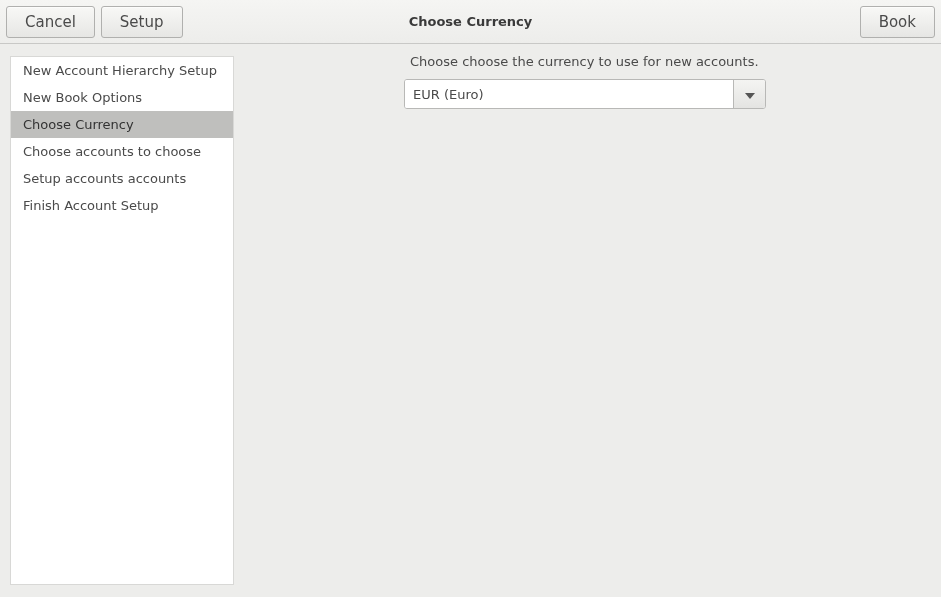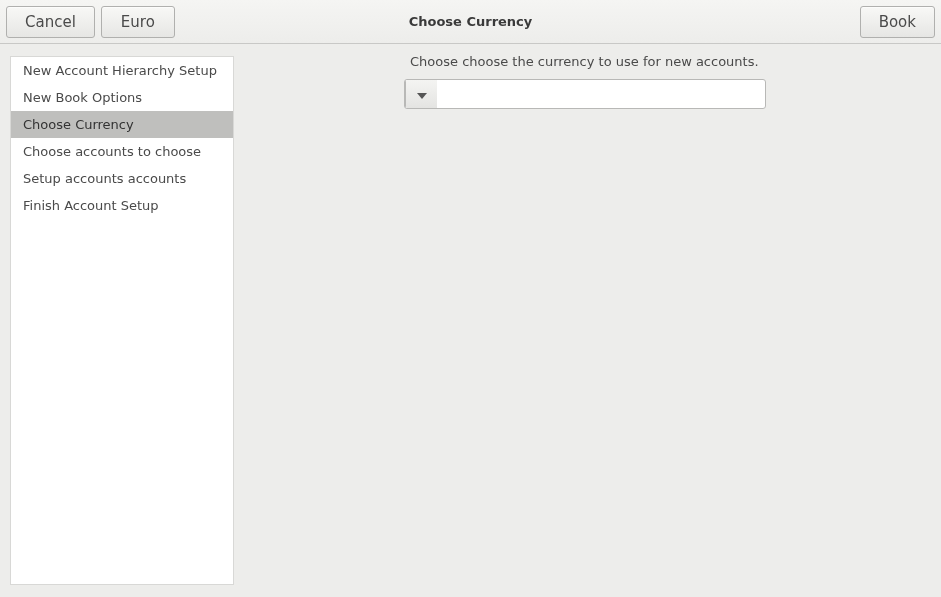--- a/index.html
+++ b/index.html
@@ -119,21 +119,21 @@
       height: 6px;
       fill: #555;
     }
   </style>
 </head>
 <body>
 
 <div class="header">
   <div class="header-left">
     <button class="btn">Cancel</button>
-    <button class="btn">Euro</button>
+    <button class="btn">Setup</button>
   </div>
   <div class="header-title">Choose Currency</div>
   <div class="header-right">
     <button class="btn">Book</button>
   </div>
 </div>
 
 <div class="content">
   <div class="sidebar">
     <div class="sidebar-item">
@@ -152,20 +152,21 @@
       <span>Setup accounts accounts</span>
     </div>
     <div class="sidebar-item">
       <span>Finish Account Setup</span>
     </div>
   </div>
 
   <div class="main">
     <div class="instruction">Choose choose the currency to use for new accounts.</div>
     <div class="combo-wrap">
+      <div class="combo-text">EUR (Euro)</div>
       <div class="combo-btn">
         <span>
           <svg viewBox="0 0 10 6">
               <path d="M0 0 L10 0 L5 6 Z"></path>
             </svg>
         </span>
       </div>
     </div>
   </div>
 </div>

